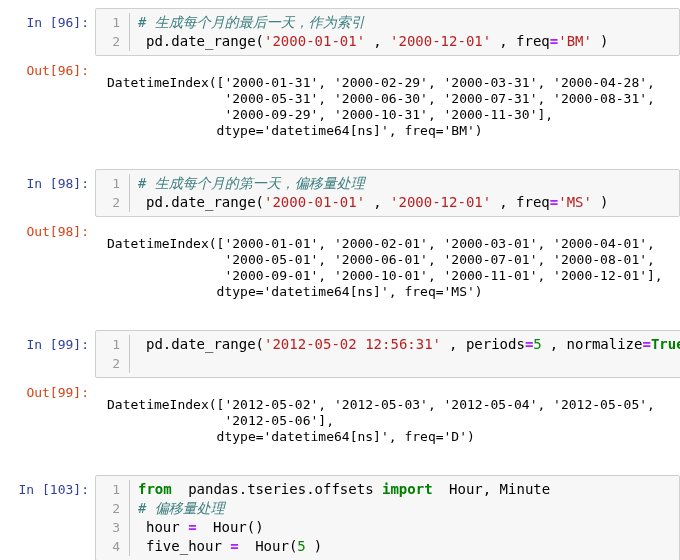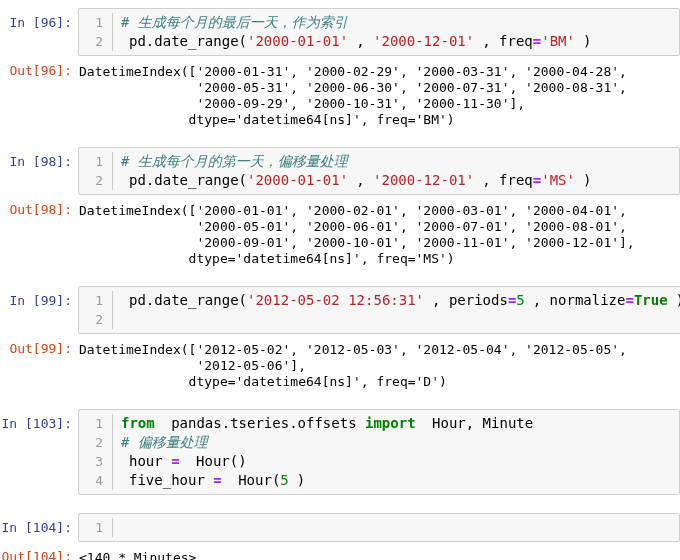--- a/index.html
+++ b/index.html
@@ -5,41 +5,41 @@
   html,body{margin:0;padding:0;}
   body{
     width:680px;height:560px;overflow:hidden;background:#ffffff;
     font-family:"DejaVu Sans Mono","Liberation Mono",monospace;
   }
   #notebook{padding-top:8px;}
   .cell{margin-bottom:18px;}
   .input-row{display:flex;align-items:flex-start;}
   .prompt{
     width:72px;min-width:72px;margin-right:6px;text-align:right;
-    font-size:13px;white-space:pre;
+    font-size:13px;white-space:pre;padding-left:17px;
   }
   .in-prompt{color:#303F9F;line-height:19px;padding-top:5px;}
   .out-prompt{color:#D84315;line-height:16px;}
   .input-box{
     flex:1;display:flex;background:#F7F7F7;
     border:1px solid #CFCFCF;border-radius:2px;padding:4px 0;
   }
   .gutter{width:33px;min-width:33px;text-align:right;border-right:1px solid #C9C9C9;}
   .lnum{color:#999999;font-size:13px;line-height:19px;padding-right:9px;}
   .codecol{flex:1;padding-left:8px;overflow:hidden;}
   .cline{font-size:14px;line-height:19px;white-space:pre;color:#000000;}
   .tok-p{color:#000000;margin-left:8px;}
   .tok-cm{color:#408080;font-style:italic;}
   .tok-s{color:#BA2121;}
   .tok-k{color:#008000;font-weight:bold;}
   .tok-n{color:#008800;}
   .tok-o{color:#AA22FF;font-weight:bold;}
   .output-row{display:flex;align-items:flex-start;margin-top:7px;}
   .outpre{
-    margin:1px;flex:1;font-family:inherit;font-size:13px;line-height:16px;
+    margin:12px;flex:1;font-family:inherit;font-size:13px;line-height:16px;
     color:#000000;white-space:pre;overflow:hidden;
   }
 </style>
 </head>
 <body>
 
 <div id="notebook">
     <div class="cell">
       <div class="input-row">
         <div class="prompt in-prompt">In [96]:</div>

